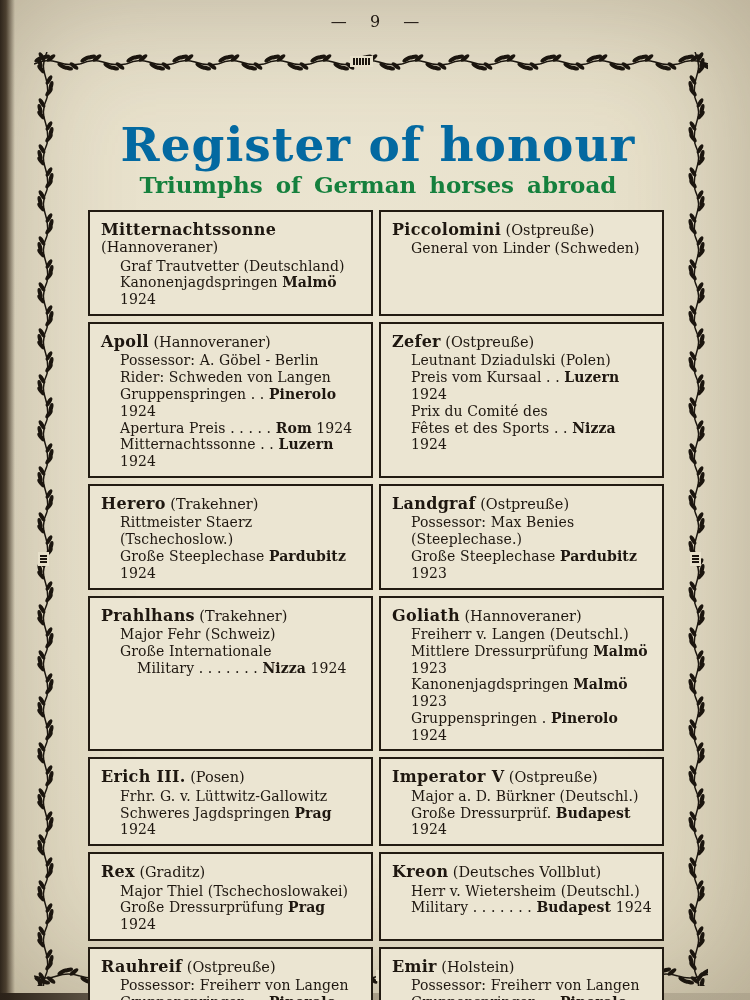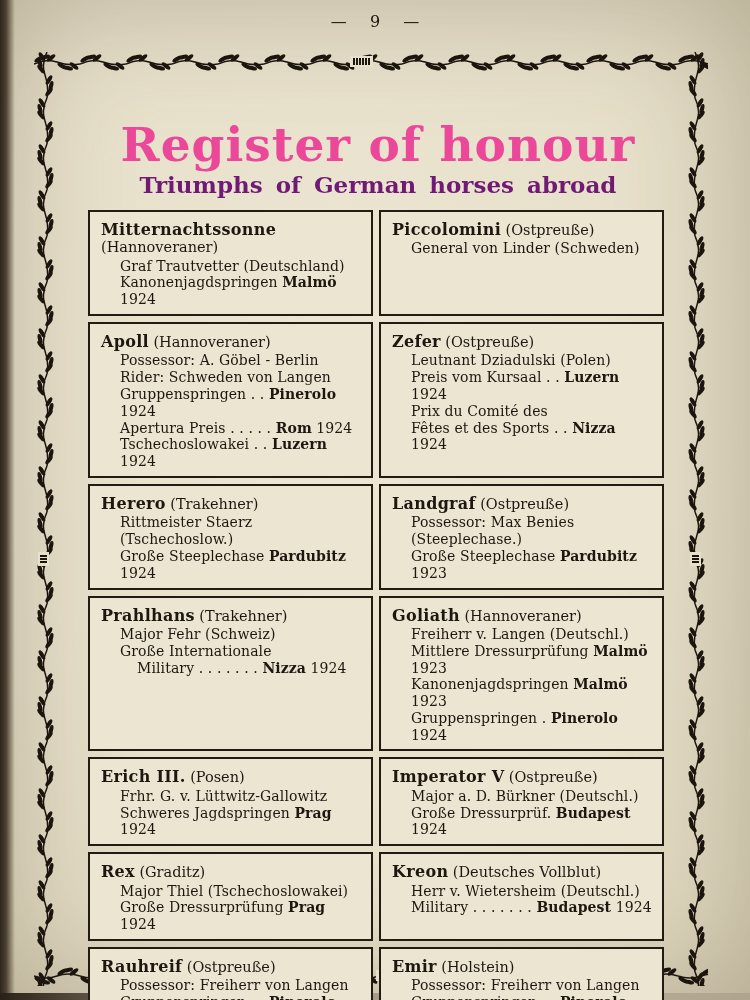--- a/index.html
+++ b/index.html
@@ -36,23 +36,23 @@
     padding:2px 3px;align-items:flex-end;}
   .comb i{display:block;width:1.5px;height:7px;background:#1b150e;}
   .comb-top{left:350px;top:56px;}
   .comb-bottom{left:376px;top:970px;}
   .comb-left{left:38px;top:552px;flex-direction:column;align-items:center;gap:1.5px;padding:3px 2px;}
   .comb-left i{width:7px;height:1.5px;}
   .comb-right{left:690px;top:552px;flex-direction:column;align-items:center;gap:1.5px;padding:3px 2px;}
   .comb-right i{width:7px;height:1.5px;}
 
   .title{position:absolute;top:86px;left:50px;right:44px;text-align:center;
-    font-size:47px;font-weight:bold;letter-spacing:1px;color:#ec4899;}
+    font-size:47px;font-weight:bold;letter-spacing:1px;color:#0369a1;}
   .subtitle{position:absolute;top:152px;left:50px;right:44px;text-align:center;
-    font-size:23px;font-weight:bold;word-spacing:5px;color:#701a75;}
+    font-size:23px;font-weight:bold;word-spacing:5px;color:#15803d;}
 
   .honour-table{position:absolute;left:88px;top:210px;width:576px;
     display:flex;flex-direction:column;gap:6px;}
   .row{display:grid;grid-template-columns:1fr 1fr;gap:0 6px;}
   .row:nth-child(1){min-height:88px}
   .row:nth-child(2){min-height:112px}
   .row:nth-child(3){min-height:82px}
   .row:nth-child(4){min-height:92px}
   .row:nth-child(5){min-height:68px}
   .row:nth-child(6){min-height:72px}
@@ -202,21 +202,21 @@
   <div class="cell">
     <div class="cell-header">
       <span class="horse-name">Apoll</span>
       <span class="horse-origin">(Hannoveraner)</span>
     </div>
     <div class="cell-lines">
           <div class="line"><span>Possessor: A. Göbel - Berlin</span></div>
           <div class="line"><span>Rider: Schweden von Langen</span></div>
           <div class="line"><span>Gruppenspringen . . </span><span class="bold">Pinerolo</span><span> 1924</span></div>
           <div class="line"><span>Apertura Preis . . . . . </span><span class="bold">Rom</span><span> 1924</span></div>
-          <div class="line"><span>Tschechoslowakei . . </span><span class="bold">Luzern</span><span> 1924</span></div>
+          <div class="line"><span>Mitternachtssonne . . </span><span class="bold">Luzern</span><span> 1924</span></div>
         </div>
   </div>
 
   <div class="cell">
     <div class="cell-header">
       <span class="horse-name">Zefer</span>
       <span class="horse-origin">(Ostpreuße)</span>
     </div>
     <div class="cell-lines">
           <div class="line"><span>Leutnant Dziadulski (Polen)</span></div>

